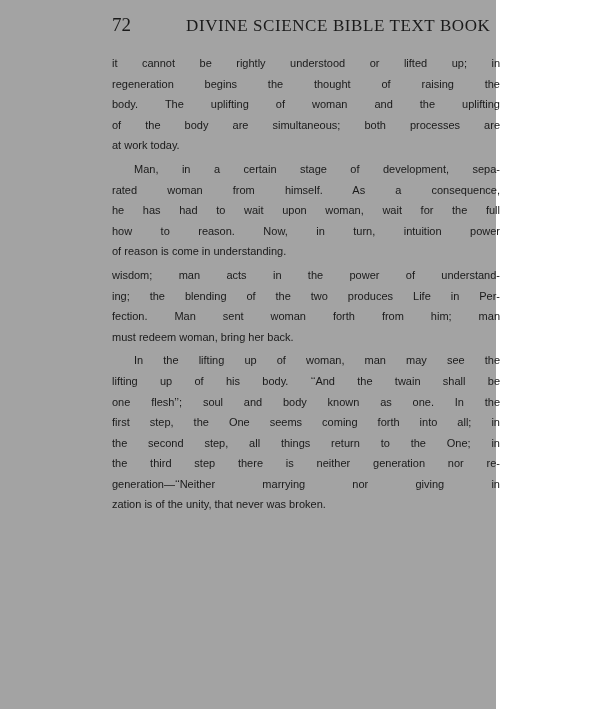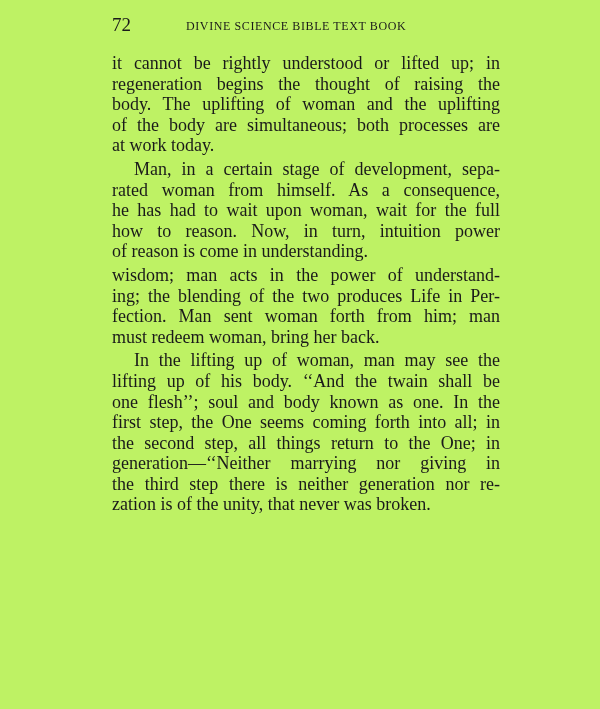--- a/index.html
+++ b/index.html
@@ -1,24 +1,24 @@
 <!DOCTYPE html>
 <html><head>
   <meta charset="utf-8">
   <style>
     html, body { margin: 0; padding: 0; background: #ffffff; }
     body { width: 600px; height: 709px; position: relative; overflow: hidden; color: #1a1a1a; }
-    .page { position: absolute; left: 0; top: 0; width: 600px; height: 709px; background: #bef264; }
+    .page { position: absolute; left: 0; top: 0; width: 496px; height: 709px; background: #a3a3a3; }
     .running-head { position: absolute; top: 14px; left: 112px; width: 390px; height: 24px;
       font-family: "Liberation Serif", "DejaVu Serif", serif; }
     .page-number { position: absolute; left: 0; top: 0; font-size: 19px; line-height: 22px; }
-    .running-title { position: absolute; left: 74px; top: 4px; font-size: 12px; letter-spacing: 0.6px;
+    .running-title { position: absolute; left: 74px; top: 4px; font-size: 17px; letter-spacing: 0.6px;
       font-variant: small-caps; font-weight: normal; line-height: 16px; text-transform: uppercase; }
     .body-text { position: absolute; left: 112px; top: 53px; width: 388px;
-      font-family: Liberation Serif, serif; font-size: 18px; }
+      font-family: Liberation Sans, sans-serif; font-size: 11px; }
     .line { display: block; height: 20.6px; line-height: 20.6px; white-space: nowrap;
       text-align: justify; text-align-last: justify; }
     .line.last { text-align-last: left; }
     .line.indent { padding-left: 22px; }
     .para { display: block; margin-bottom: 3px; }
     .italic { font-style: italic; }
   </style>
 </head>
 <body>
 
@@ -52,18 +52,18 @@
       <span class="line">fection.  Man sent woman forth from him; man</span>
       <span class="line last">must redeem woman, bring her back.</span>
     </div>
 
     <div class="para">
       <span class="line indent">In the lifting up of woman, man may see the</span>
       <span class="line">lifting up of his body.  ‘‘And the twain shall be</span>
       <span class="line">one flesh’’; soul and body known as one.  In the</span>
       <span class="line">first step, the One seems coming forth into all; in</span>
       <span class="line">the second step, all things return to the One; in</span>
+      <span class="line">the third step there is neither generation nor re-</span>
       <span class="line">generation—‘‘Neither marrying nor giving in</span>
-      <span class="line">the third step there is neither generation nor re-</span>
       <span class="line last">zation is of the unity, that never was broken.</span>
     </div>
   </div>
 </div>
 
 </body></html>

